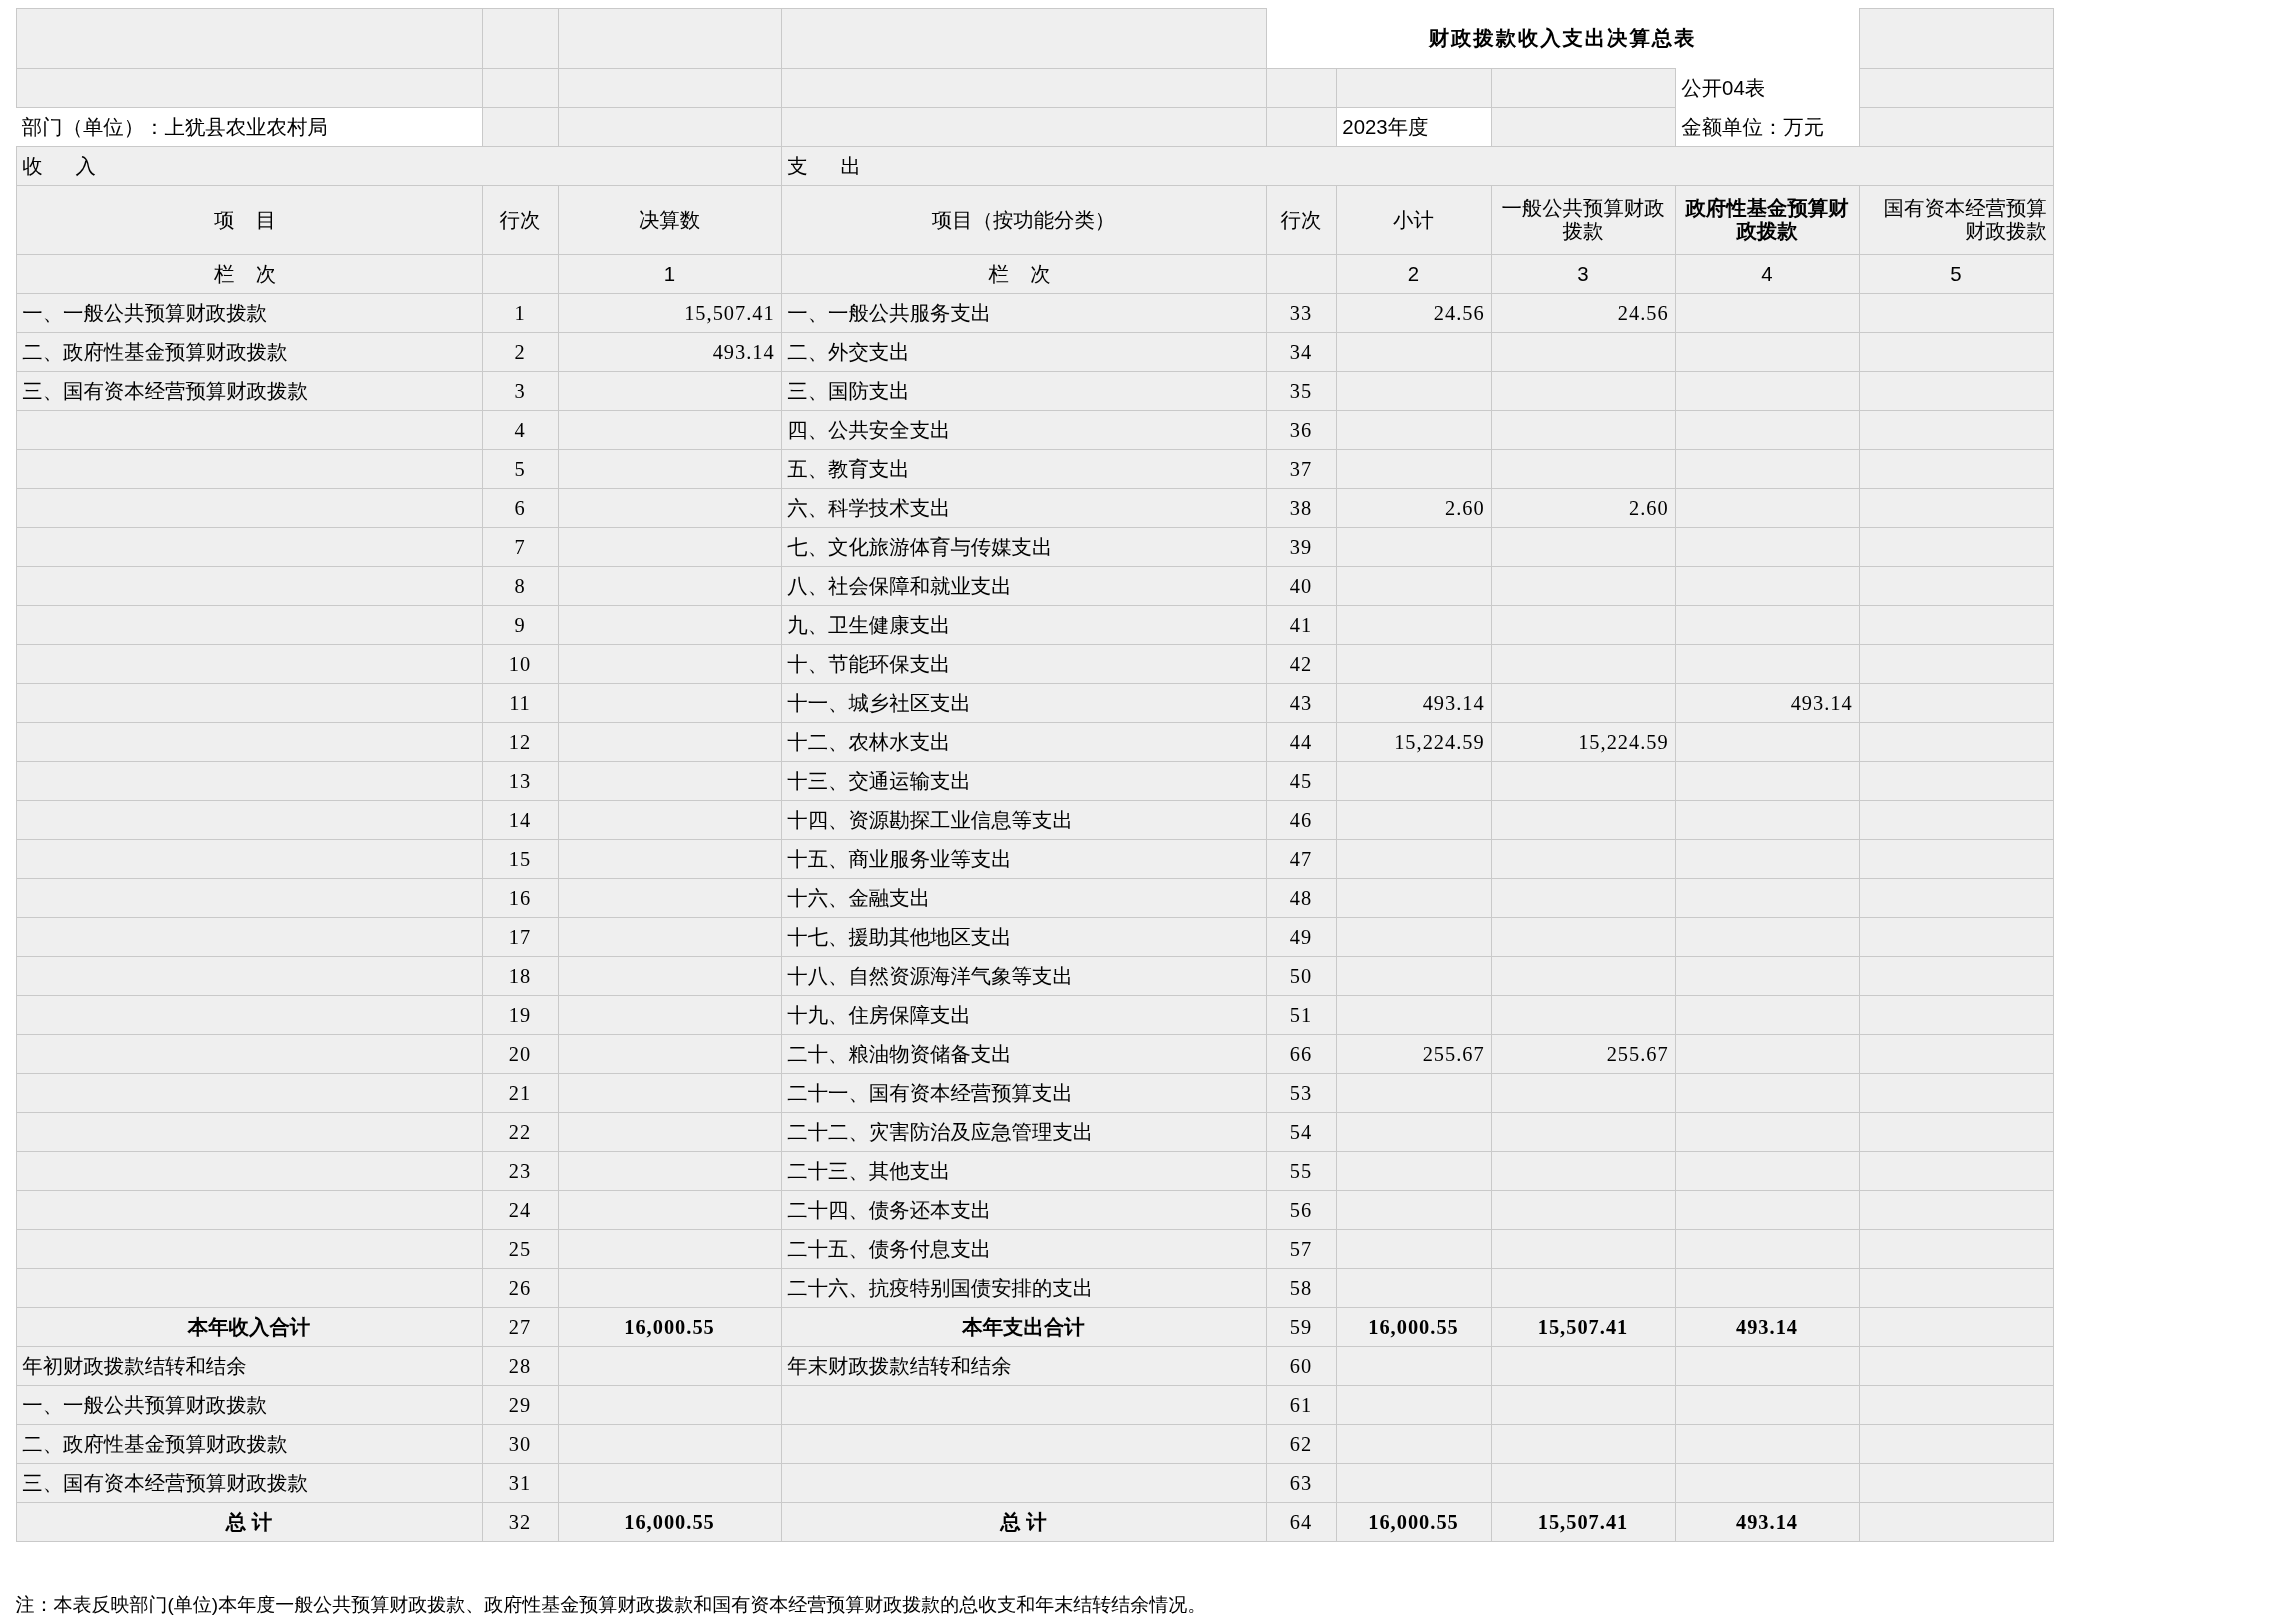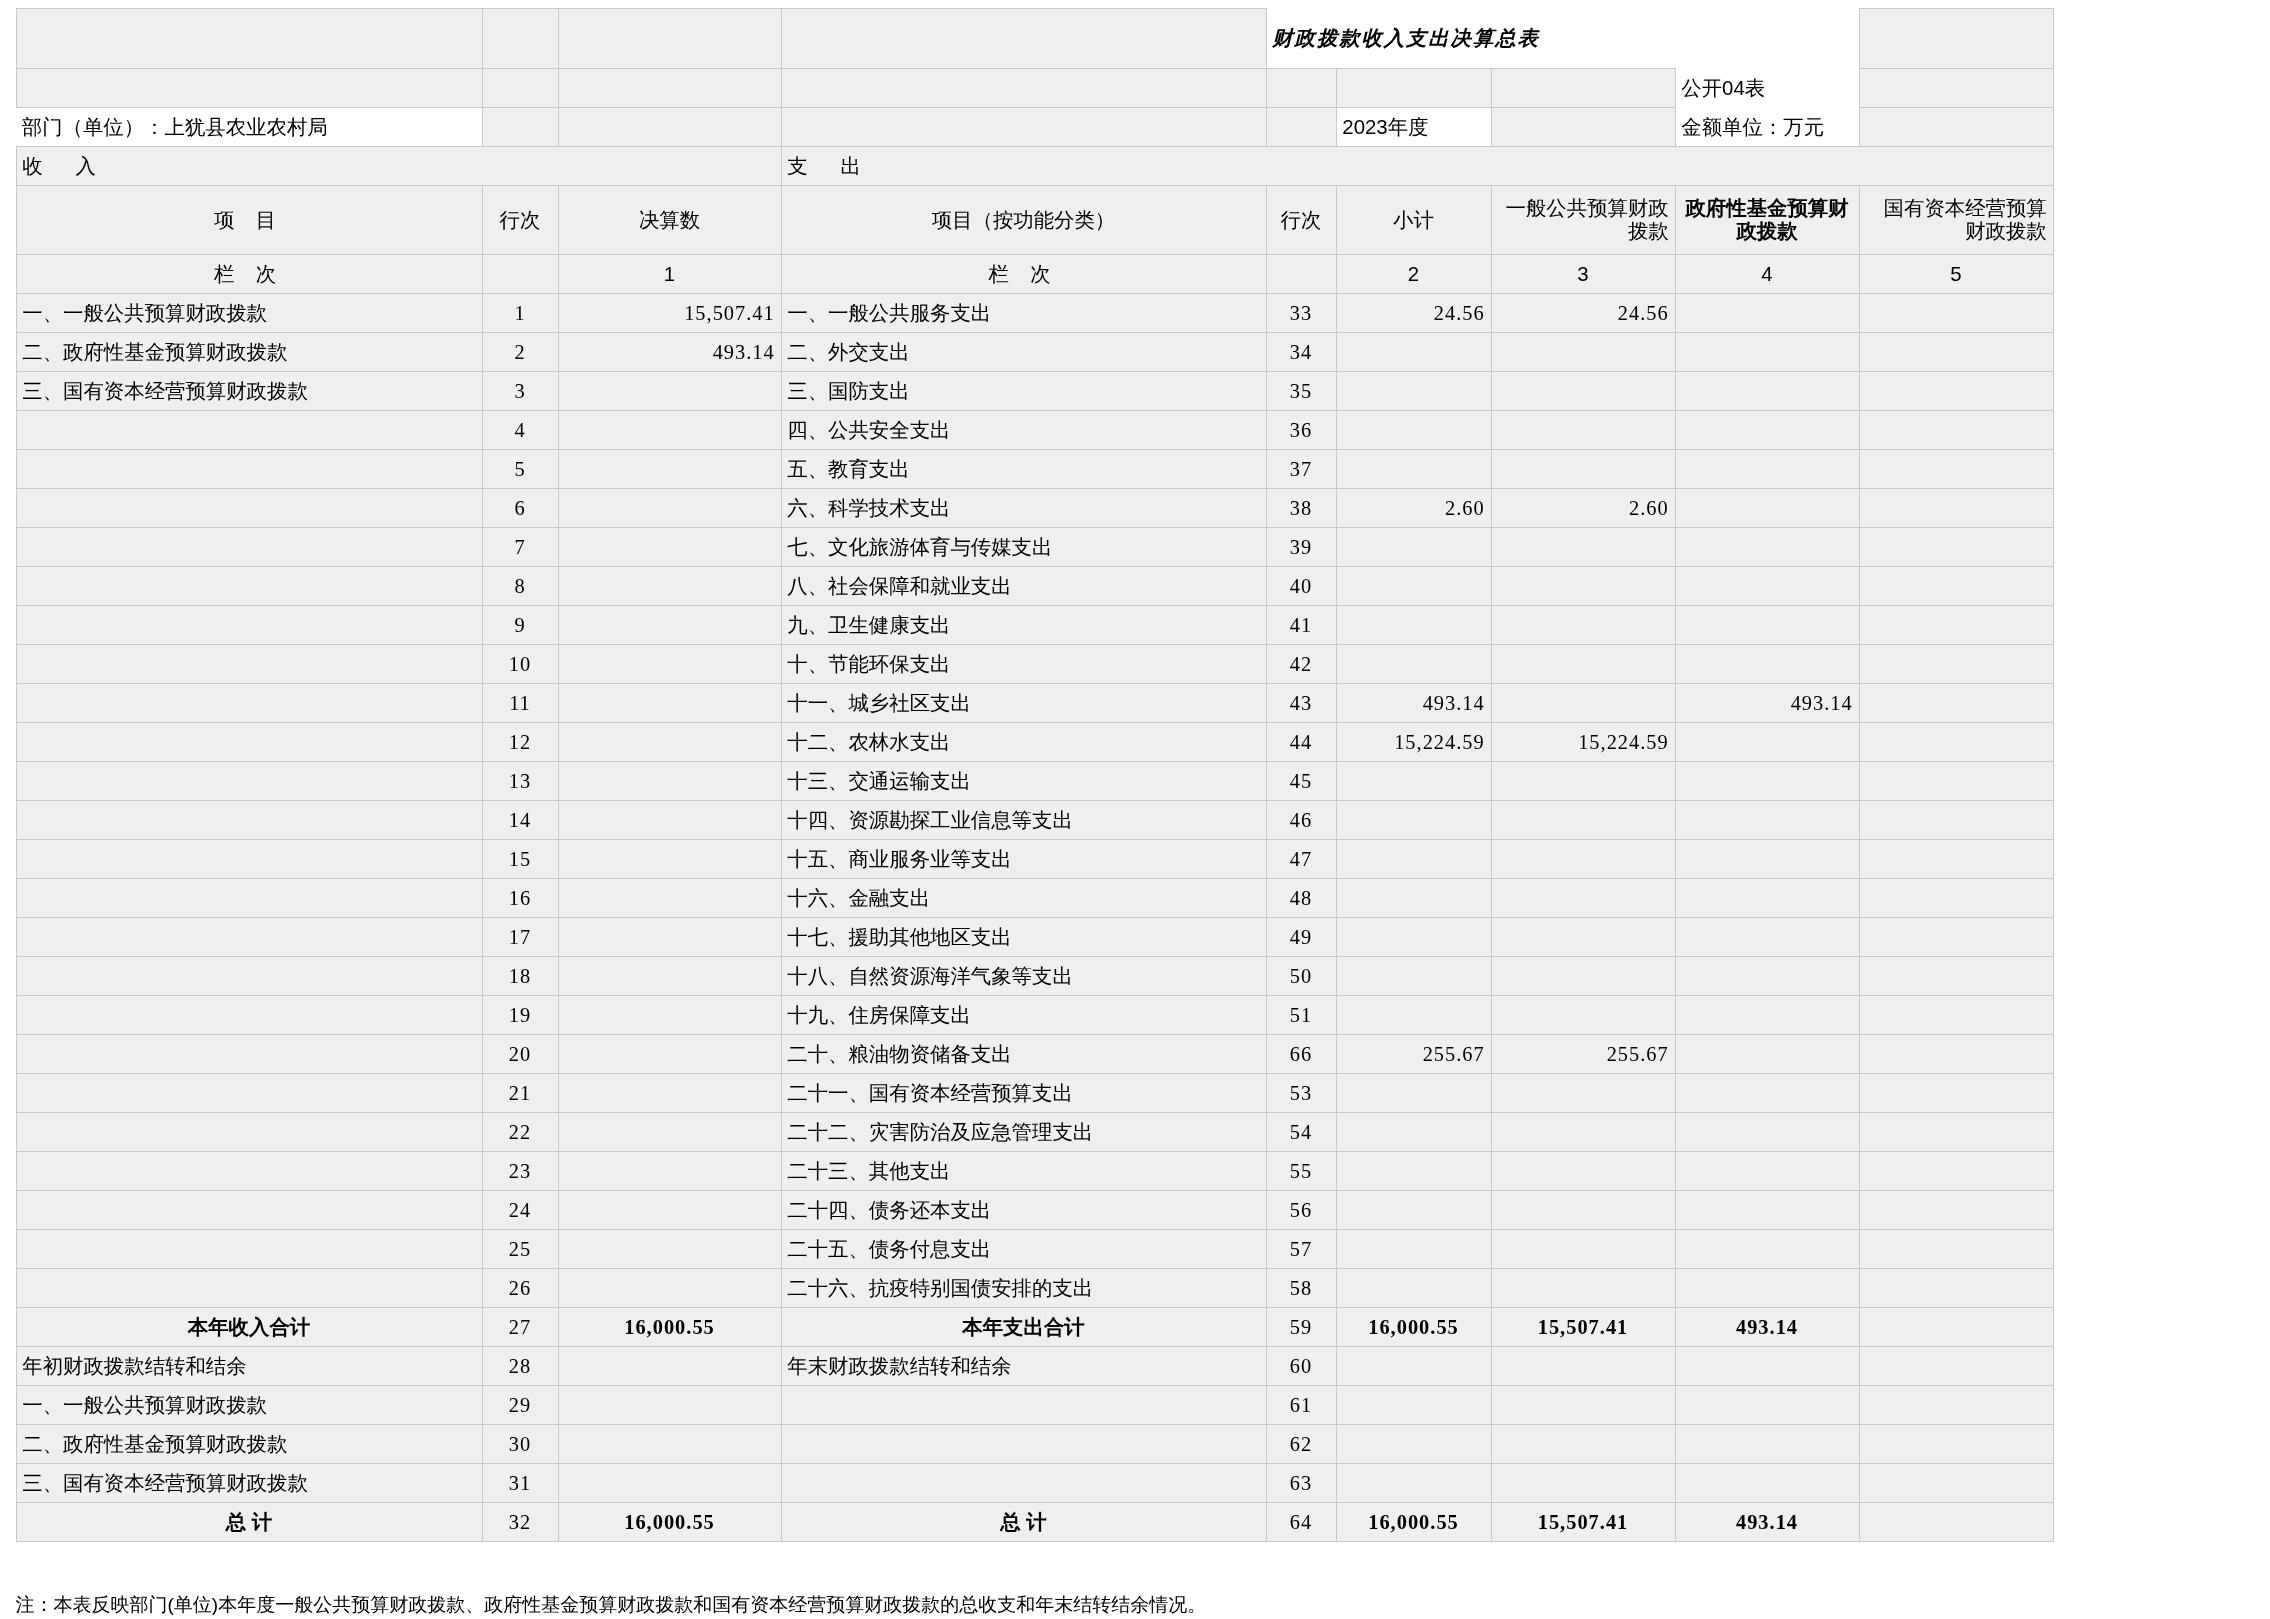--- a/index.html
+++ b/index.html
@@ -39,26 +39,25 @@
     overflow: hidden;
   }
   td.blank {
     border: none;
     background: #ffffff;
     margin-left: 36px;
   }
   .title-cell {
     font-size: 39px;
     font-weight: bold;
-    text-align: left;
+    text-align: center;
     letter-spacing: 1.9px;
     background: #ffffff !important;
     border: none !important;
     height: 60px !important;
-    font-style: italic;
   }
   .rt { text-align: right; }
   .ct { text-align: center; }
   .lt { text-align: left; }
   .bold { font-weight: bold; text-align: center; }
   .num {
     font-family: "Liberation Serif", serif;
     font-size: 20.4px;
     letter-spacing: 1px;
   }
@@ -142,21 +141,21 @@
         <td colspan="6" class="sectionhdr">支        出</td>
       </tr>
 
       <tr style="height:68px">
         <td class="hdr" style="height:68px; letter-spacing:7.8px;">项        目</td>
         <td class="hdr">行次</td>
         <td class="hdr">决算数</td>
         <td class="hdr">项目（按功能分类）</td>
         <td class="hdr">行次</td>
         <td class="hdr">小计</td>
-        <td class="hdr" style="white-space:normal; line-height:1.15;text-align:right;">一般公共预算财政拨款</td>
+        <td class="hdr" style="white-space:normal; line-height:1.15;">一般公共预算财政拨款</td>
         <td class="hdr" style="white-space:normal; line-height:1.15;font-weight:bold;">政府性基金预算财政拨款</td>
         <td class="hdr" style="white-space:normal; line-height:1.15;text-align:right;">国有资本经营预算财政拨款</td>
       </tr>
 
       <tr>
         <td class="hdr" style="letter-spacing:7.8px;">栏        次</td>
         <td class="hdr"></td>
         <td class="hdr">1</td>
         <td class="hdr" style="letter-spacing:7.8px;">栏        次</td>
         <td class="hdr"></td>

